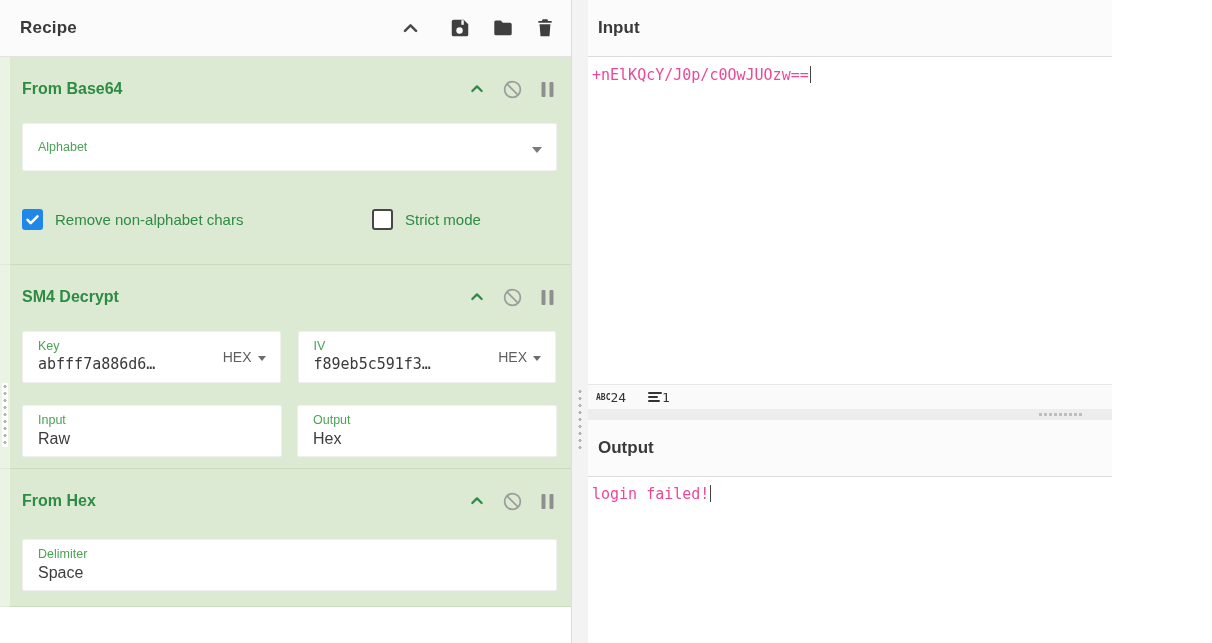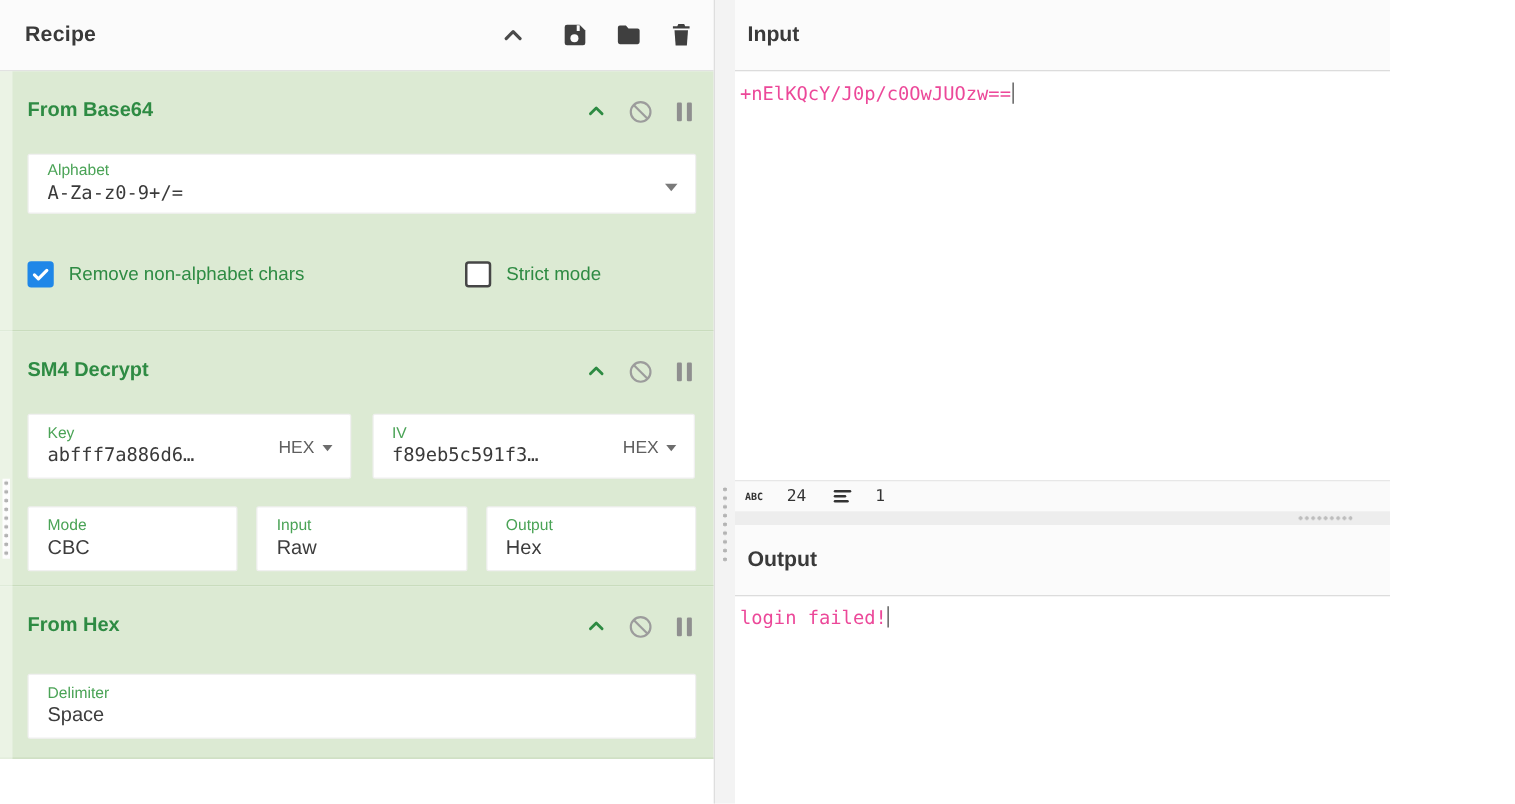--- a/index.html
+++ b/index.html
@@ -69,21 +69,21 @@
 
   
   .io-pane { position:absolute; left:588px; top:0; right:0; bottom:0; background:#fff; }
   .io-header { height:57px; background:#fbfbfb; border-bottom:1px solid #dcdcdc; display:flex; align-items:center; padding:0 10px; }
   .io-header h2 { font-size:17px; font-weight:bold; color:var(--header-text,#3a3a3a); }
   .input-area { height:327px; padding:9px 4px; cursor:text; }
   .mono-text { font-family:"DejaVu Sans Mono","Liberation Mono",monospace; font-size:15px; color:#ec4899; white-space:pre; }
   .caret { display:inline-block; width:0; height:17px; border-left:1.5px solid #444; vertical-align:-3px; margin-left:1px; }
   .status-bar { height:25px; background:#fafafa; border-top:1px solid #e7e7e7; display:flex; align-items:center;
                 gap:22px; padding:0 8px; }
-  .stat { display:flex; align-items:center; gap:19px; font-family:"DejaVu Sans Mono","Liberation Mono",monospace;
+  .stat { display:flex; align-items:center; gap:0; font-family:"DejaVu Sans Mono","Liberation Mono",monospace;
           font-size:13px; color:#333; }
   .abc-icon { font-size:8px; font-weight:bold; letter-spacing:0; color:#333; }
   .lines-icon { display:inline-flex; flex-direction:column; gap:2px; }
   .lines-icon i { display:block; height:2px; background:#333; border-radius:1px; }
   .lines-icon i:nth-child(1){ width:14px; }
   .lines-icon i:nth-child(2){ width:10px; }
   .lines-icon i:nth-child(3){ width:12px; }
   .h-divider { height:11px; background:#ededed; position:relative; cursor:row-resize; }
   .h-divider .h-dots { position:absolute; left:450px; top:3px; width:44px; height:5px;
       background-image:radial-gradient(circle,#bdbdbd 1.4px,transparent 1.7px); background-size:5px 5px; background-position:left center; }
@@ -146,21 +146,20 @@
                 <svg width="15" height="17" viewBox="0 0 15 17">
                   <rect x="1.5" y="1" width="4" height="15" rx="1" fill="currentColor"></rect>
                   <rect x="9.5" y="1" width="4" height="15" rx="1" fill="currentColor"></rect>
                 </svg>
               </span>
           </span>
         </div>
         <div class="ing-box alphabet-box">
           <span class="ing-inner">
             <span class="ing-label">Alphabet</span>
-            <span class="ing-value mono">A-Za-z0-9+/=</span>
           </span>
           <span class="select-caret"></span>
         </div>
         <div class="checkbox-row">
           <label class="cb-group first">
             <span class="cb-box checked">
               <svg width="17" height="17" viewBox="0 0 24 24">
                   <path d="M5 12.5l4.5 4.5L19 7.5" stroke="#fff" stroke-width="3.6" fill="none" stroke-linecap="round" stroke-linejoin="round"></path>
                 </svg>
             </span>
@@ -216,26 +215,20 @@
               <span class="ing-label">IV</span>
               <span class="ing-value mono">f89eb5c591f3…</span>
             </span>
             <span class="hex-select">
               <span class="hex-text">HEX</span>
               <span class="hex-caret"></span>
             </span>
           </div>
         </div>
         <div class="ing-row three">
-          <div class="ing-box">
-            <span class="ing-inner">
-              <span class="ing-label">Mode</span>
-              <span class="ing-value sans-val">CBC</span>
-            </span>
-          </div>
           <div class="ing-box">
             <span class="ing-inner">
               <span class="ing-label">Input</span>
               <span class="ing-value sans-val">Raw</span>
             </span>
           </div>
           <div class="ing-box">
             <span class="ing-inner">
               <span class="ing-label">Output</span>
               <span class="ing-value sans-val">Hex</span>

